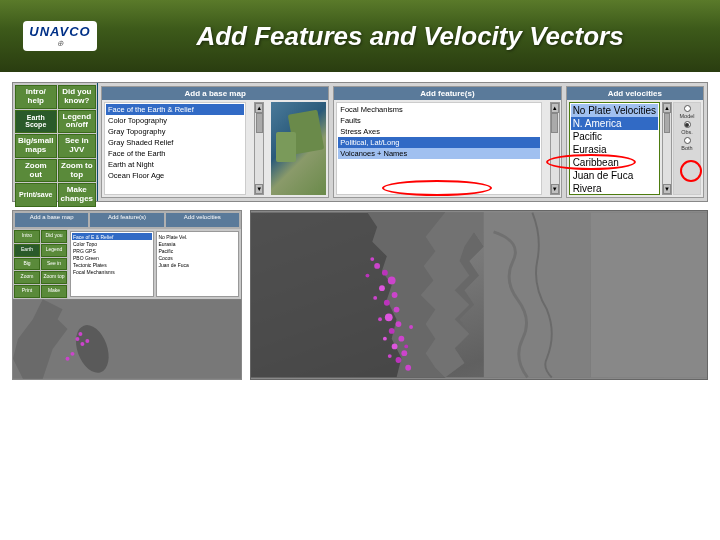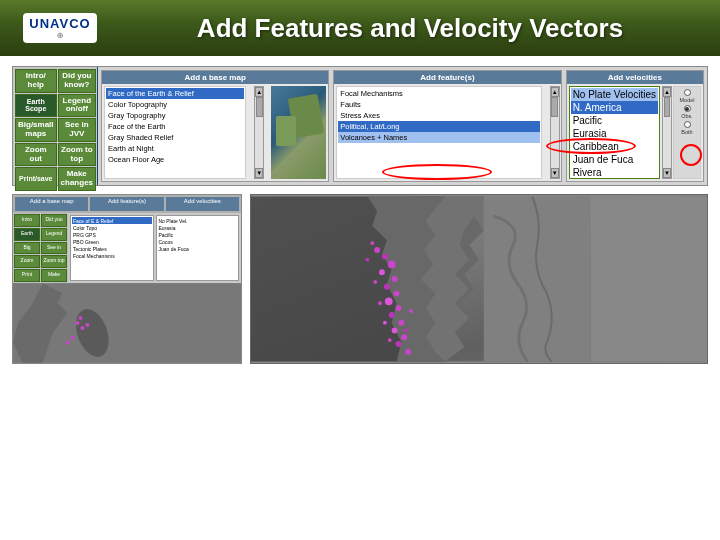--- a/index.html
+++ b/index.html
@@ -9,22 +9,23 @@
       background: #ffffff;
       font-family: Arial, sans-serif;
       overflow: hidden;
     }
 
     
     .header {
       display: flex;
       align-items: center;
       background: linear-gradient(180deg, #5a7a2a 0%, #3d5a1a 40%, #2a3d10 100%);
-      height: 56px;
+      height: 72px;
       padding: 16px 10px;
+      font-style: italic;
     }
     .logo-area {
       width: 100px;
       height: 50px;
       display: flex;
       align-items: center;
       justify-content: center;
     }
     .logo-box {
       background: #fff;
@@ -420,22 +421,22 @@
 
       <div class="panels-container">
 
         <div class="panel">
           <div class="panel-header">Add a base map</div>
           <div class="panel-body">
             <div class="panel-list">
               <div class="panel-list-item selected">Face of the Earth &amp; Relief</div>
               <div class="panel-list-item">Color Topography</div>
               <div class="panel-list-item">Gray Topography</div>
+              <div class="panel-list-item">Gray Shaded Relief</div>
               <div class="panel-list-item">Face of the Earth</div>
-              <div class="panel-list-item">Gray Shaded Relief</div>
               <div class="panel-list-item">Earth at Night</div>
               <div class="panel-list-item">Ocean Floor Age</div>
             </div>
             <div class="scrollbar">
               <div class="scroll-arrow">▲</div>
               <div class="scroll-track">
                 <div class="scroll-thumb"></div>
               </div>
               <div class="scroll-arrow">▼</div>
             </div>

